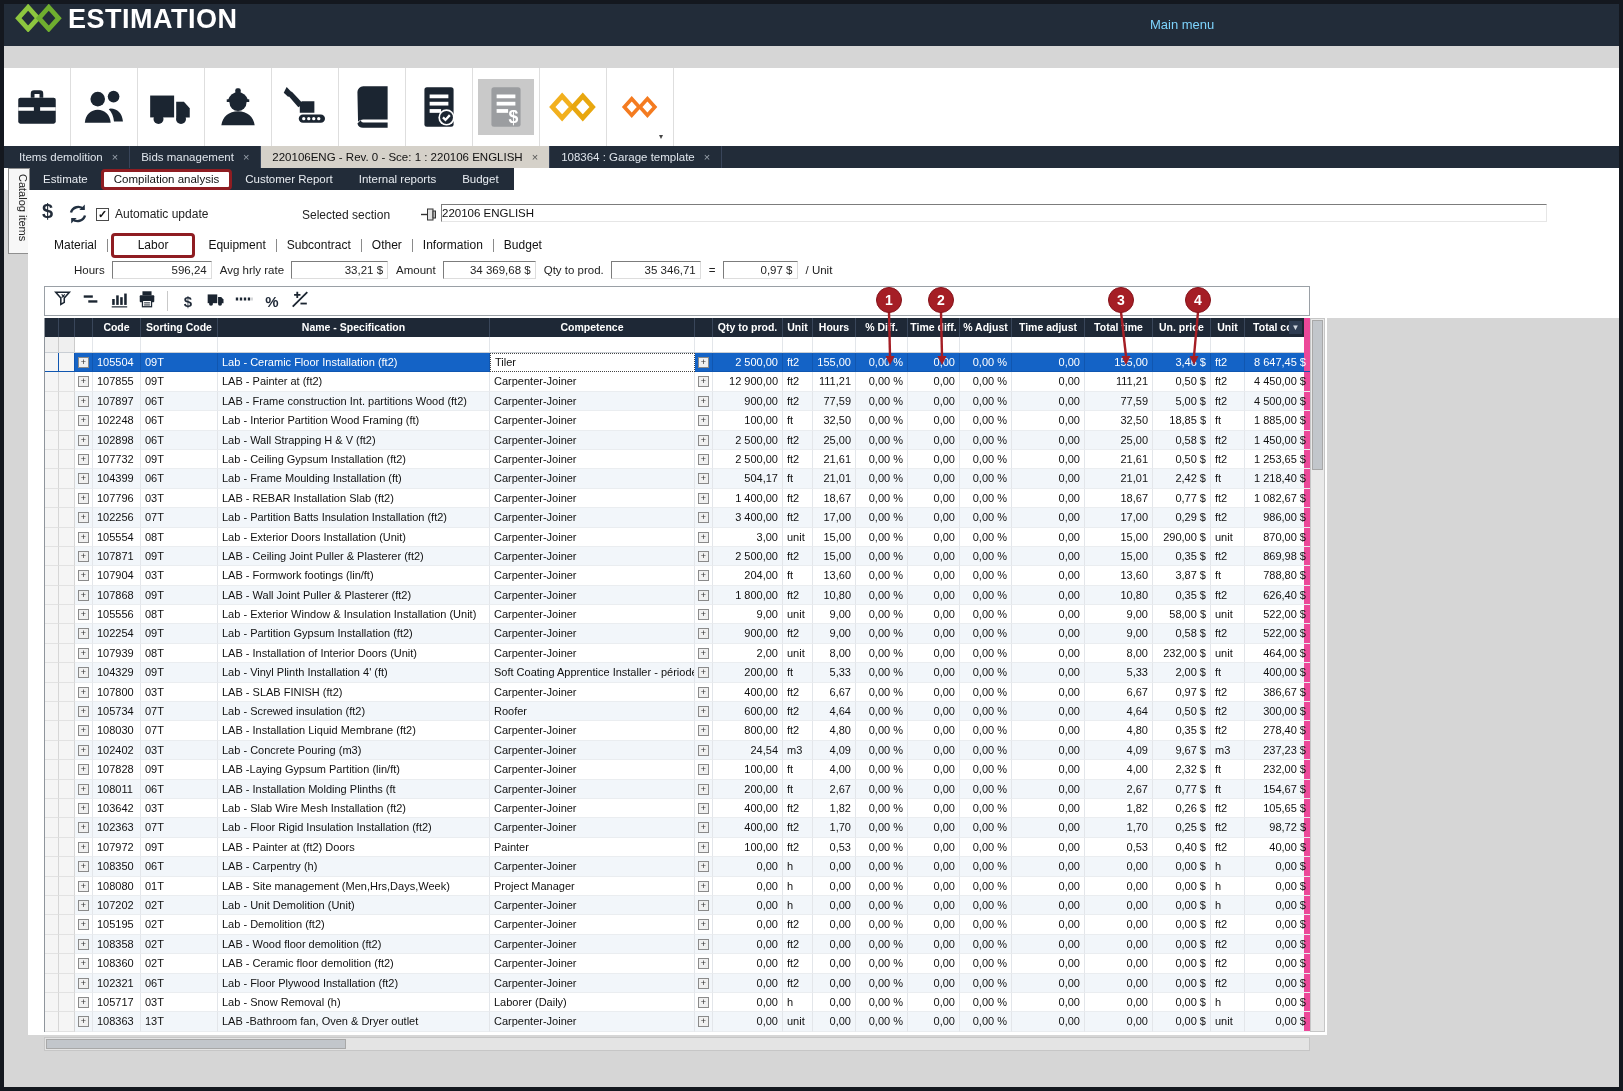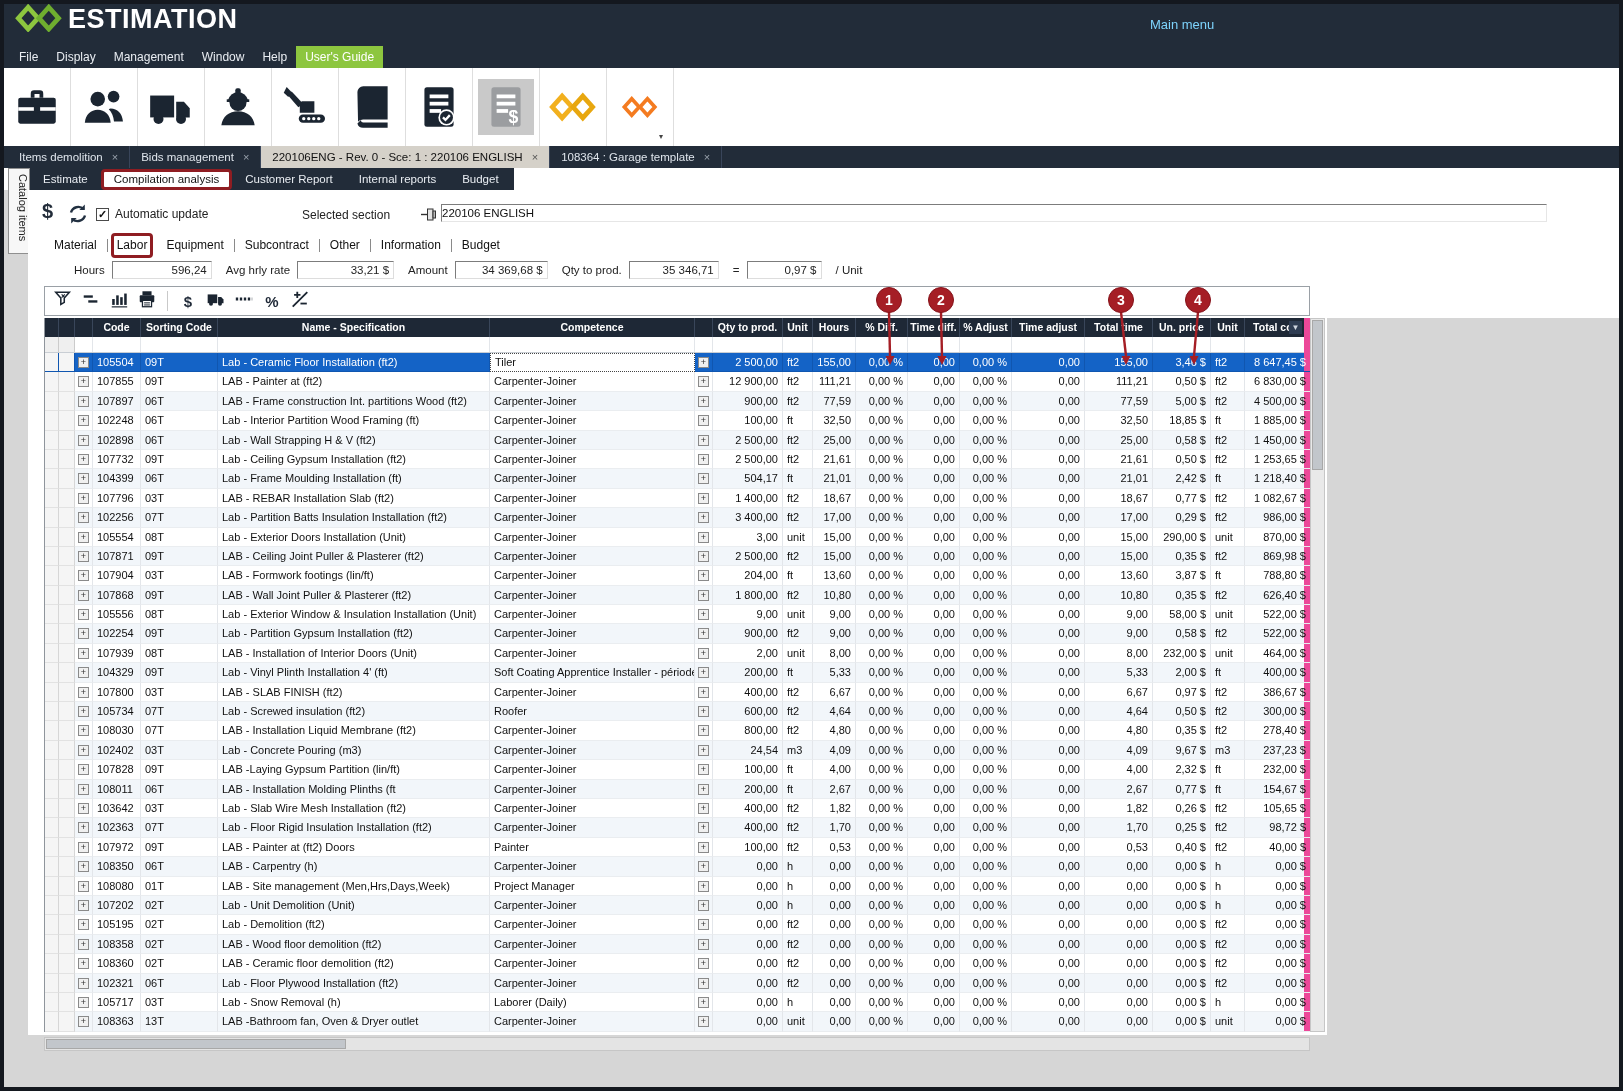--- a/index.html
+++ b/index.html
@@ -44,24 +44,24 @@
   .ctl-refresh svg{width:24px;height:24px}
   .ctl-check{position:absolute;left:92px;top:204px;width:13px;height:13px;border:1px solid #4a4a4a;background:#fff;font-size:11px;line-height:11px;font-weight:bold;text-align:center;color:#111}
   .ctl-autolabel{position:absolute;left:111px;top:203px;font-size:12px;color:#222}
   .ctl-selsec{position:absolute;left:298px;top:204px;font-size:12px;color:#222}
   .ctl-pin{position:absolute;left:416px;top:203px;width:17px;height:15px}
   .ctl-input{position:absolute;left:437px;top:200px;width:1106px;height:18px;border:1px solid #7c7c7c;border-right-color:#e6e6e6;border-bottom-color:#e6e6e6;background:#fff;font-size:11.5px;line-height:16px;color:#111}
 
   .cattabs{position:absolute;left:40px;top:228px;display:flex;align-items:center;height:26px}
   .cat-tab{font-size:12px;color:#111;padding:0 10px;border-right:1px solid #8a8a8a;line-height:13px}
   .cat-tab:last-child{border-right:none}
-  .cat-tab.red-frame{border:3px solid #8f1d22;border-radius:4px;padding:3px 3px;margin:0 3px}
+  .cat-tab.red-frame{border:3px solid #8f1d22;border-radius:4px;padding:3px 24px;margin:0 3px}
 
   .summary{position:absolute;left:40px;top:256px;display:flex;align-items:center;height:20px;font-size:11.5px;color:#222}
-  .sum-label{margin-left:14px;white-space:nowrap}
+  .sum-label{margin-left:8px;white-space:nowrap}
   .sum-label:first-child{margin-left:30px}
   .sum-box{border:1px solid #7c7c7c;border-right-color:#ddd;border-bottom-color:#ddd;background:#fff;height:18px;line-height:16px;text-align:right;padding:0 4px;margin-left:7px}
   .b-hours{width:100px}.b-avg{width:97px}.b-amount{width:93px}.b-qty{width:90px}.b-unit{width:75px}
 
   .gridtoolbar{position:absolute;left:40px;top:282px;width:1266px;height:30px;background:#fff;border:1px solid #9aa0a6;display:flex;align-items:center;padding-left:6px;gap:4px}
   .gt-btn{min-width:24px;height:24px;display:flex;align-items:center;justify-content:center;color:#1f2937}
   .gt-btn svg{width:20px;height:20px}
   .gt-text{font-size:15px;font-weight:bold;color:#1f2937;padding:0 3px}
   .gt-sep{width:1px;height:20px;background:#c9c9c9;margin:0 4px}
 
@@ -101,28 +101,20 @@
 
     <div class="titlebar">
       <span class="logo"><svg viewBox="0 0 46 26">
             <path d="M13 3 4 13l9 10 9-10z" fill="none" stroke="#8dc63f" stroke-width="4.4"></path>
             <path d="M32 3 23 13l9 10 9-10z" fill="none" stroke="#6fae2f" stroke-width="4.4"></path>
           </svg></span>
       <span class="app-name">ESTIMATION</span>
       <span class="main-menu-label">Main menu</span>
     </div>
 
-    <div class="menubar">
-        <div class="menu-item">File</div>
-        <div class="menu-item">Display</div>
-        <div class="menu-item">Management</div>
-        <div class="menu-item">Window</div>
-        <div class="menu-item">Help</div>
-        <div class="menu-item highlight">User's Guide</div>
-      </div>
 
     <div class="maintoolbar">
         <div class="tool-btn">
           <span class="tool-ic">
             <svg viewBox="0 0 24 24">
               <rect x="3" y="7.5" width="18" height="12.5" rx="1" fill="#1b2531"></rect>
               <path d="M9 7.5V5.6A1.6 1.6 0 0 1 10.6 4h2.8A1.6 1.6 0 0 1 15 5.6v1.9h-1.8V5.8h-2.4v1.7z" fill="#1b2531"></path>
               <rect x="3" y="12.1" width="18" height="1.7" fill="#fff"></rect>
               <rect x="10.5" y="11.4" width="3" height="3.1" fill="#1b2531"></rect>
             </svg>
@@ -445,21 +437,21 @@
             <div class="gc c8 num">12 900,00</div>
             <div class="gc c9">ft2</div>
             <div class="gc c10 num">111,21</div>
             <div class="gc c11 num">0,00 %</div>
             <div class="gc c12 num">0,00</div>
             <div class="gc c13 num">0,00 %</div>
             <div class="gc c14 num">0,00</div>
             <div class="gc c15 num">111,21</div>
             <div class="gc c16 num">0,50 $</div>
             <div class="gc c17">ft2</div>
-            <div class="gc c18 num">6 830,00 $</div>
+            <div class="gc c18 num">4 450,00 $</div>
           </div>
           <div class="grow alt">
             <div class="gc c0"></div>
             <div class="gc c1"></div>
             <div class="gc c2">
               <div class="plus-btn">+</div>
             </div>
             <div class="gc c3">107897</div>
             <div class="gc c4">06T</div>
             <div class="gc c5">LAB - Frame construction Int. partitions Wood (ft2)</div>

